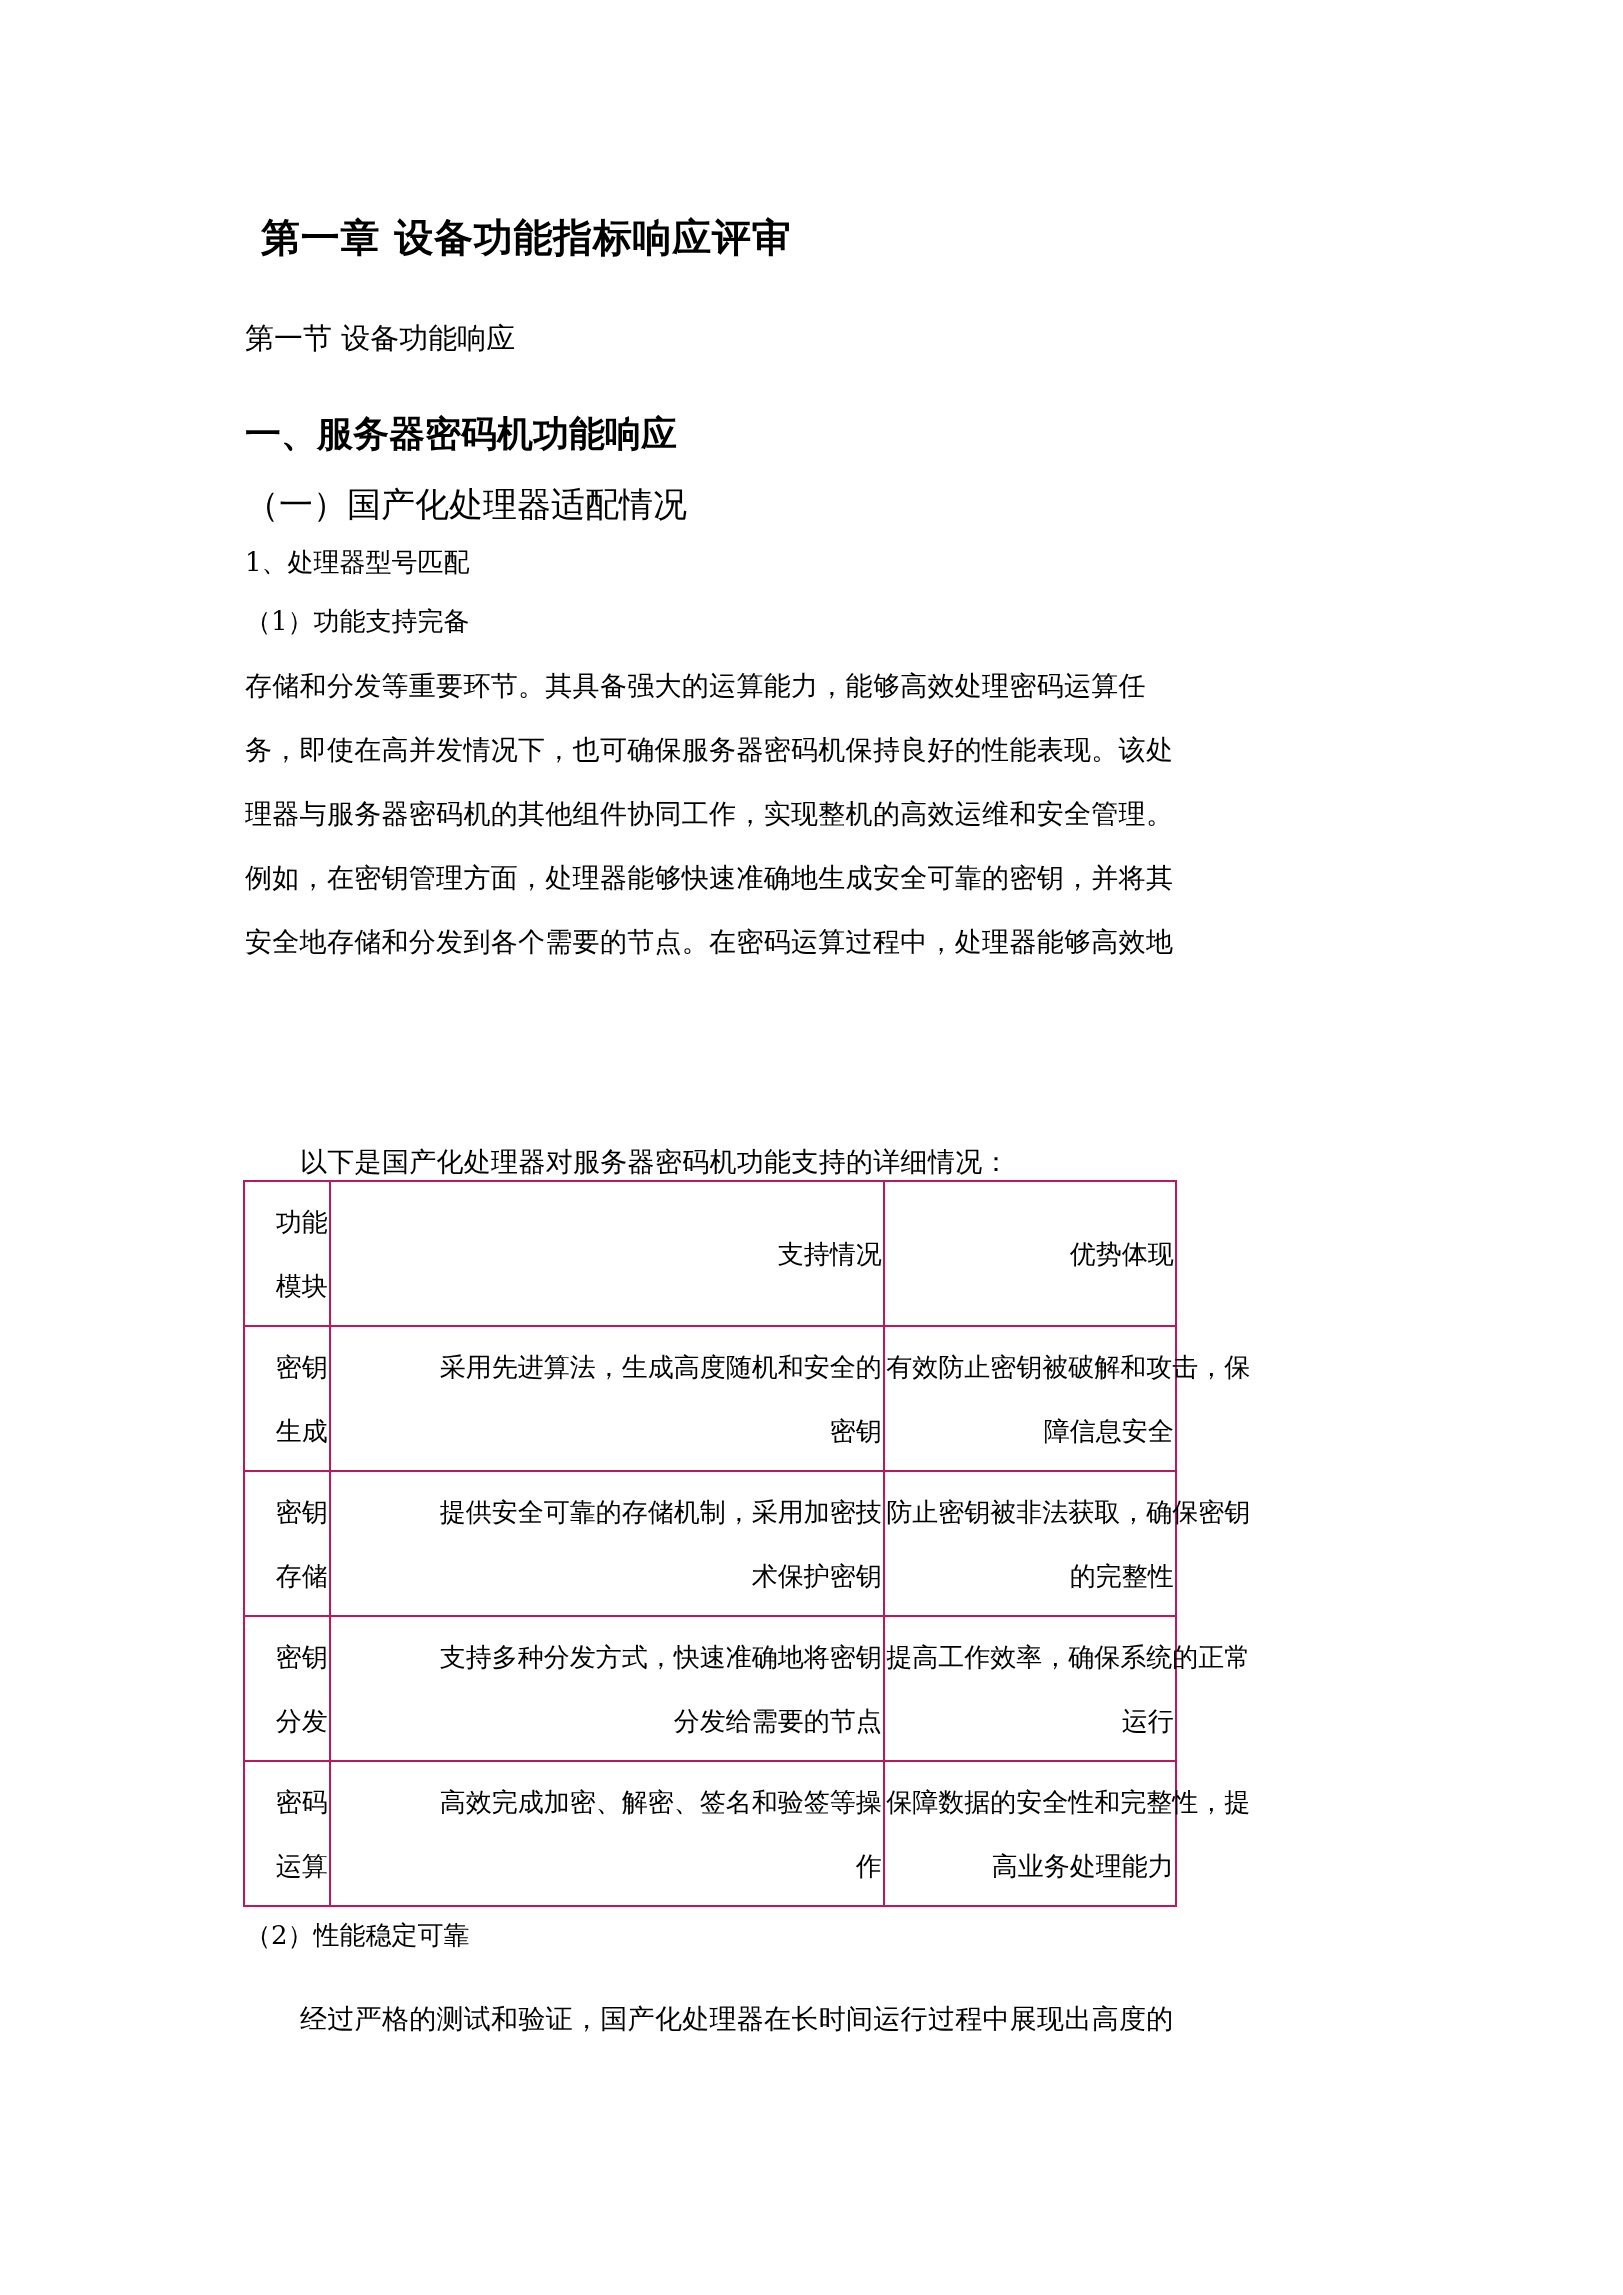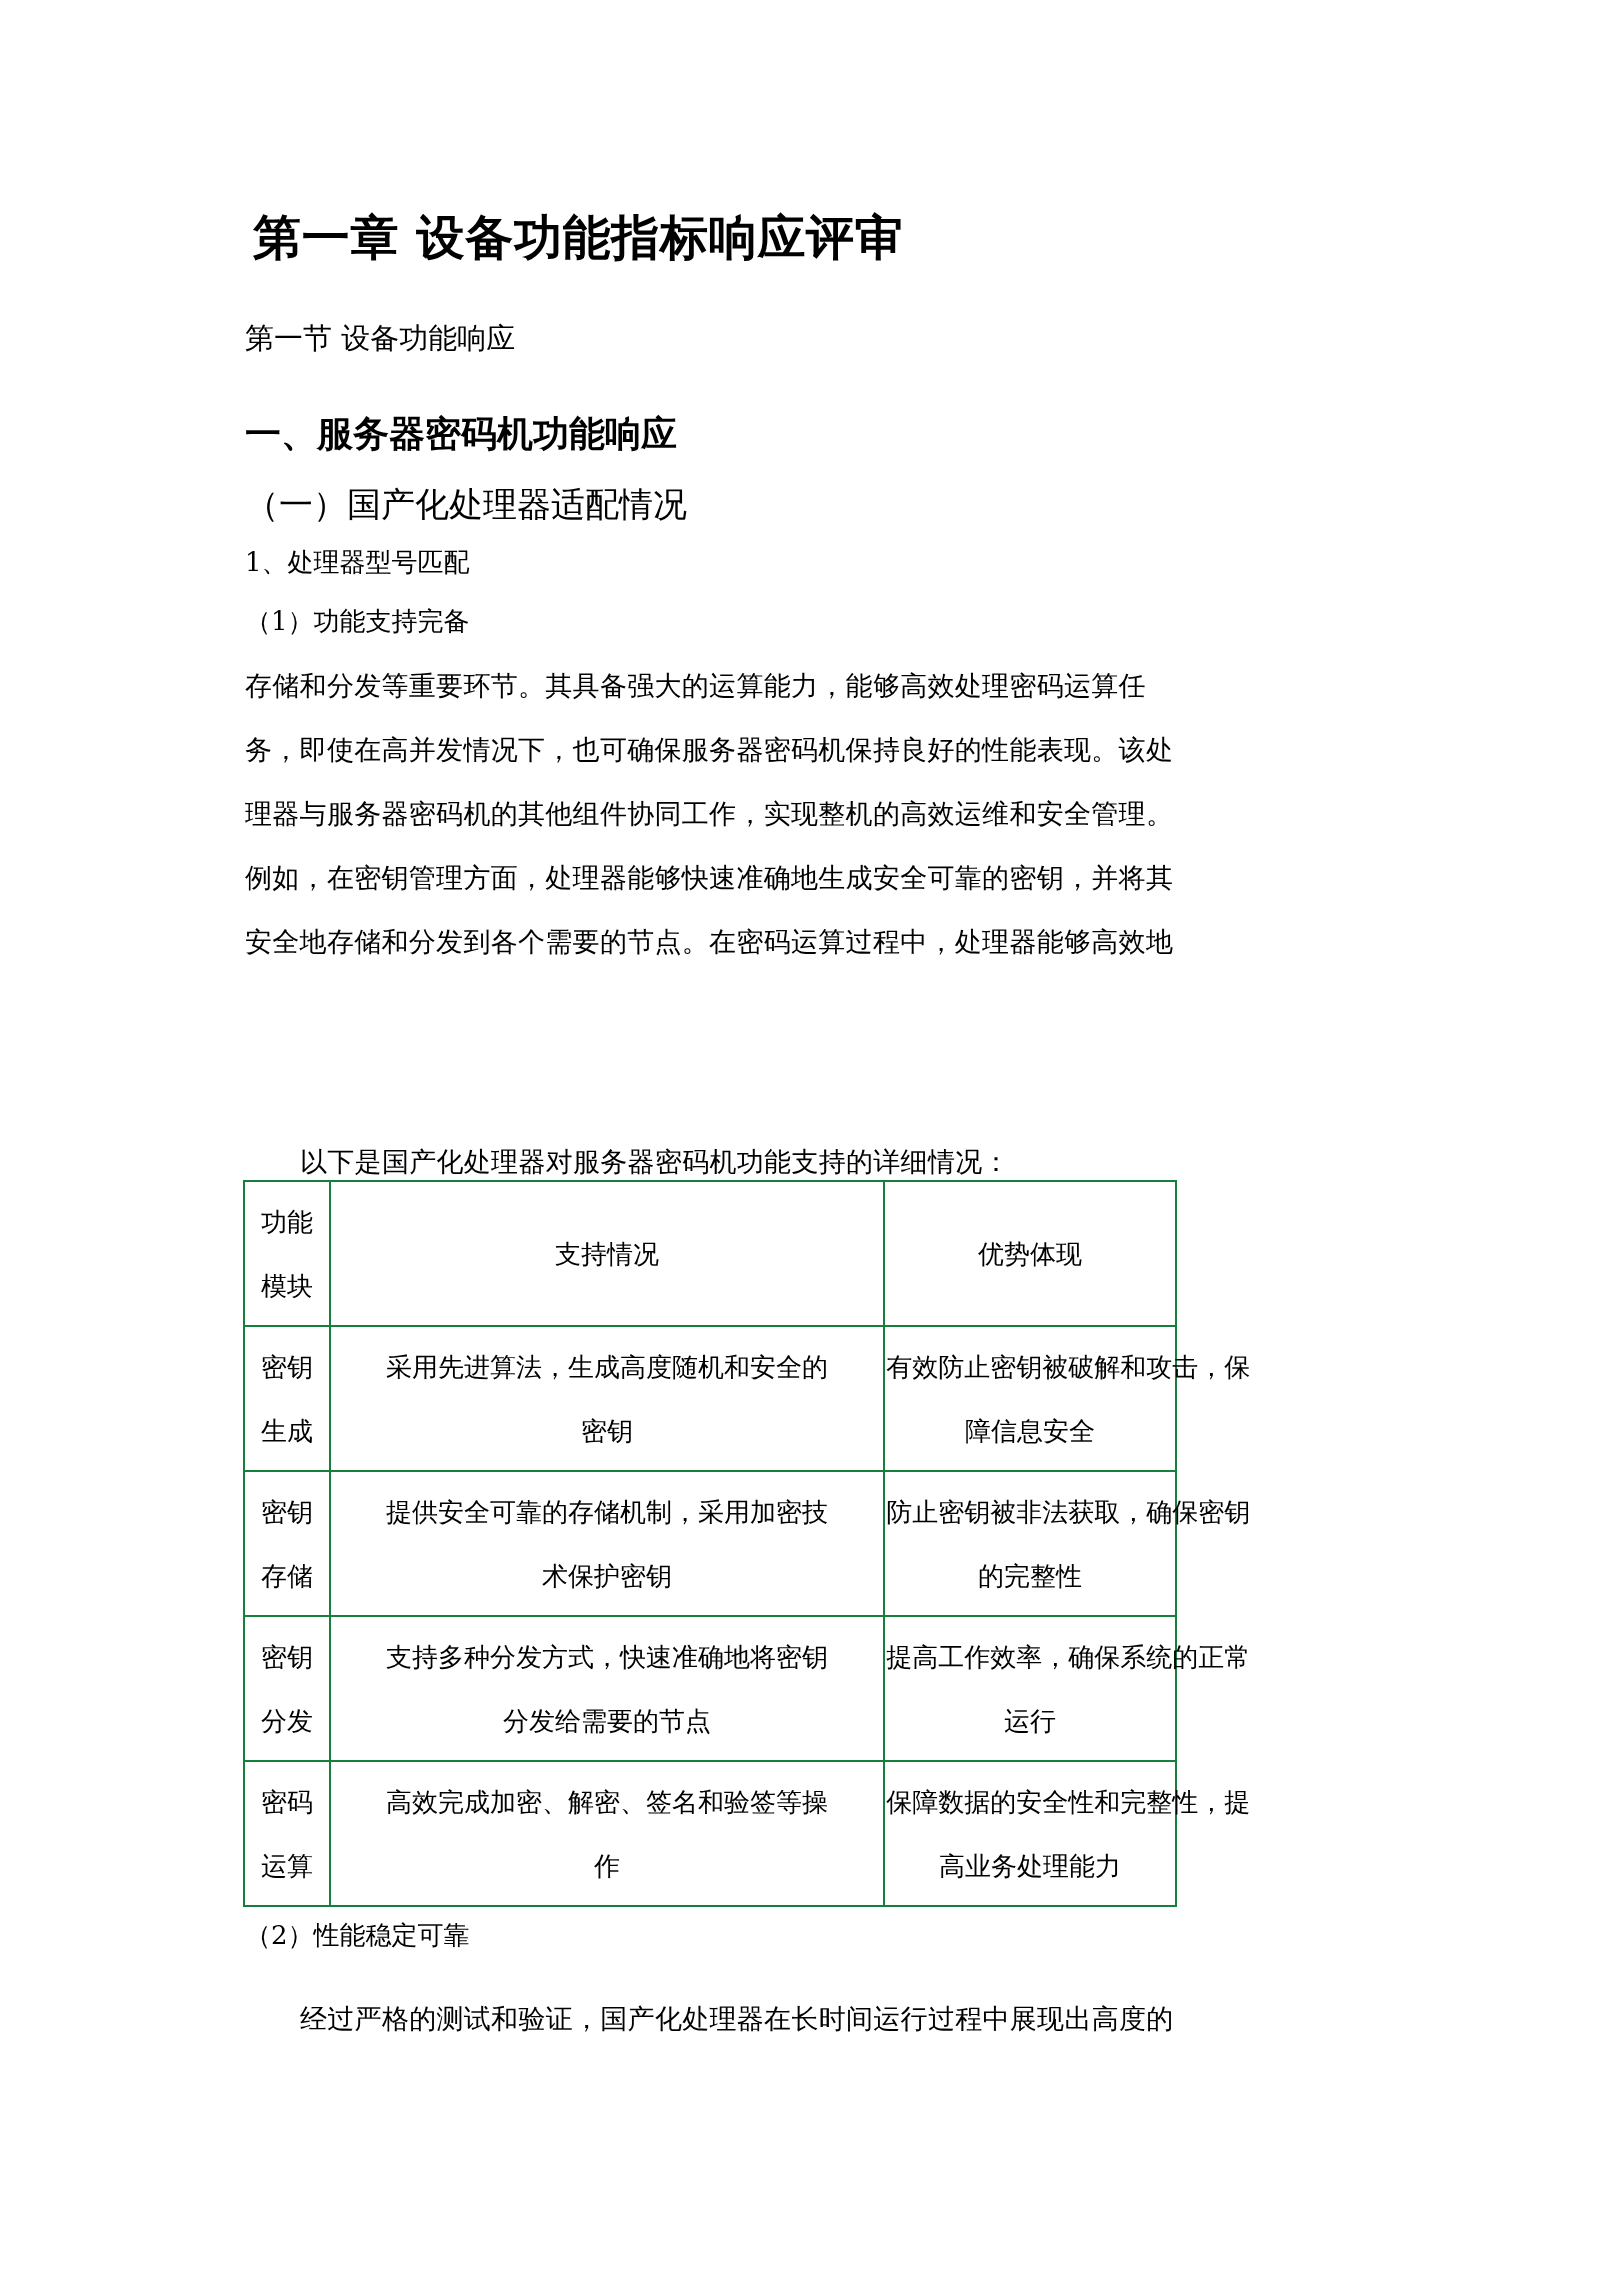--- a/index.html
+++ b/index.html
@@ -16,25 +16,25 @@
     font-family: "DejaVu Serif", "Liberation Serif", serif;
   }
   .page {
     position: absolute;
     left: 245px;
     top: 0;
     width: 931px;
   }
   .h-chapter {
     position: absolute;
-    left: 8px;
+    left: 16px;
     top: 208px;
     font-family: "DejaVu Sans", "Liberation Sans", sans-serif;
     font-weight: bold;
-    font-size: 48px;
+    font-size: 39px;
     line-height: 59px;
     white-space: nowrap;
     letter-spacing: 0.7px;
   }
   .h-section {
     position: absolute;
     left: 0;
     top: 313px;
     font-family: "DejaVu Sans", "Liberation Sans", sans-serif;
     font-weight: normal;
@@ -101,25 +101,25 @@
   table.func-table {
     position: absolute;
     left: -2px;
     top: 1180px;
     border-collapse: collapse;
     table-layout: fixed;
     width: 932px;
     font-size: 26px;
   }
   table.func-table td, table.func-table th {
-    border: 2px solid #15803d;
+    border: 2px solid #be185d;
     font-weight: normal;
     padding: 0 1.3px;
     vertical-align: middle;
-    text-align: center;
+    text-align: right;
     line-height: 64px;
   }
   table.func-table tr { height: 145px; }
   table.func-table col.c1 { width: 86px; }
   table.func-table col.c2 { width: 554px; }
   table.func-table col.c3 { width: 292px; }
   .cell-lines .ln { display: block; white-space: nowrap; }
 </style>
 </head>
 <body>

